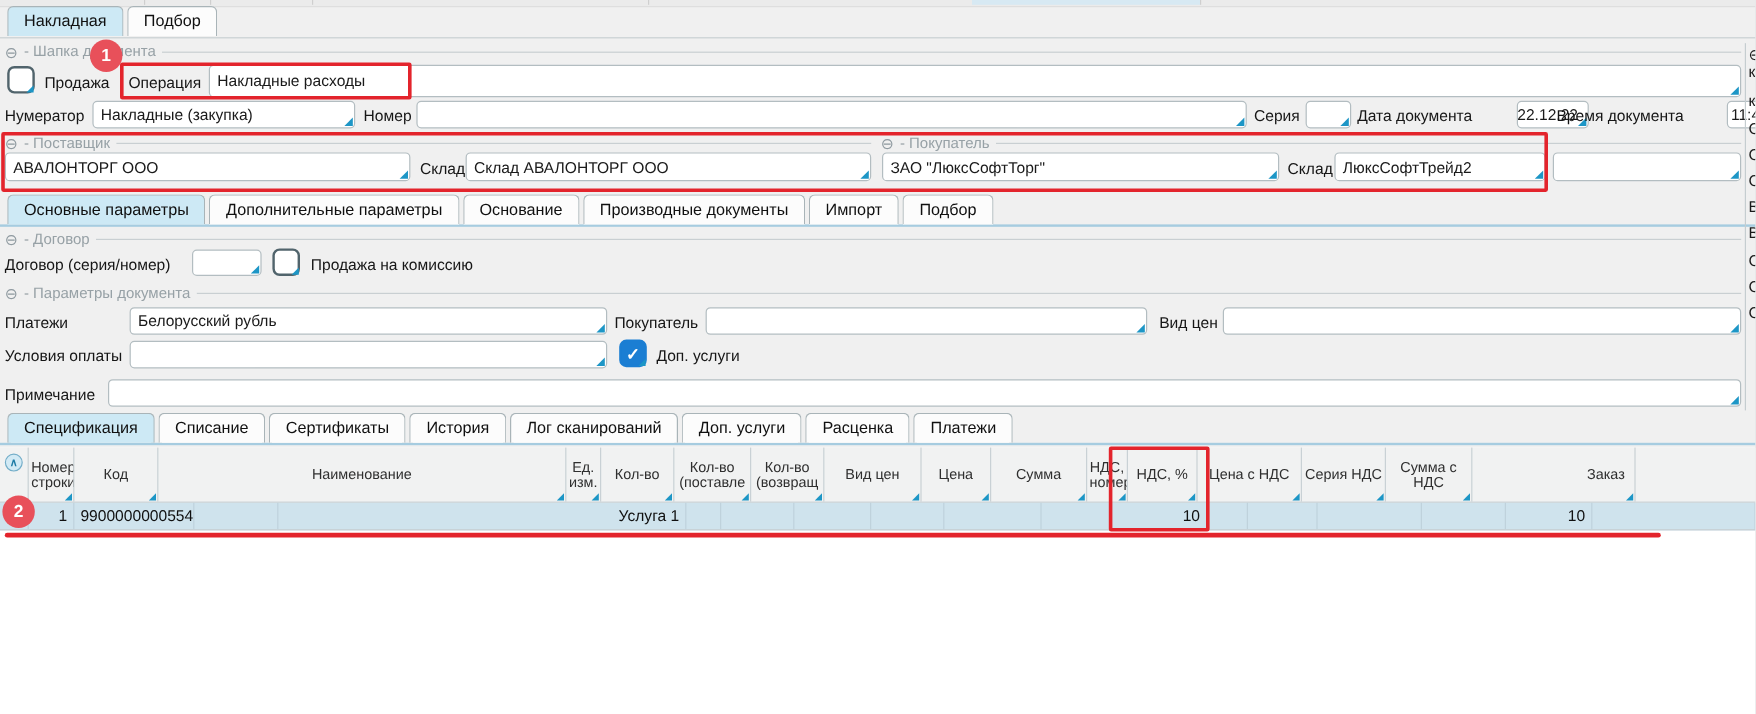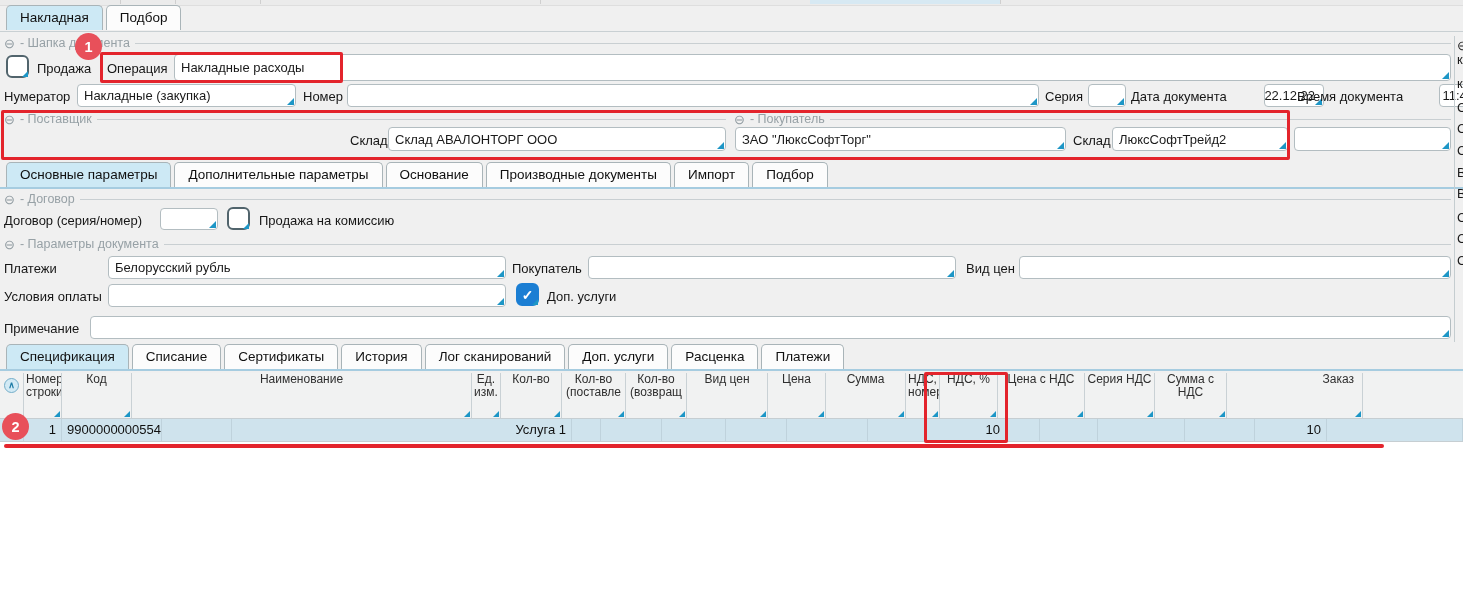--- a/index.html
+++ b/index.html
@@ -31,21 +31,21 @@
   
   .cb{position:absolute;width:23px;height:23px;background:#fff;border:2px solid #51646c;border-radius:6px;box-sizing:border-box;}
   .cb::after{content:"";position:absolute;right:-1px;bottom:-1px;width:0;height:0;
      border-left:6px solid transparent;border-bottom:6px solid var(--corner-blue);}
   .cb.checked{background:var(--check-blue);border-color:var(--check-blue);color:#fff;
      display:flex;align-items:center;justify-content:center;font-size:14px;font-weight:bold;}
   
   .tablebg{position:absolute;left:0;top:373px;width:1463px;height:222px;background:#ffffff;}
   .thead{position:absolute;left:0;top:373px;width:1463px;height:46px;display:flex;background:#f1f2f2;
      border-bottom:1px solid #c6ced2;box-sizing:border-box;}
-  .th{position:relative;display:flex;justify-content:center;font-size:12px;line-height:13px;
+  .th{position:relative;display:flex;align-items:center;justify-content:center;font-size:12px;line-height:13px;
      color:#2f2f2f;border-right:1px solid #c9d1d5;box-sizing:border-box;padding:0 2px;overflow:hidden;text-align:center;}
   .th span{display:block;width:100%;}
   .th.hright{justify-content:flex-end;}
   .th.hright span{text-align:right;padding-right:6px;}
   .th .tri{position:absolute;right:1px;bottom:1px;width:0;height:0;
      border-left:6px solid transparent;border-bottom:6px solid var(--corner-blue);}
   .iconcell{display:flex;justify-content:center;align-items:flex-start;padding-top:5px;}
   .gridbtn{width:15px;height:15px;border-radius:50%;background:#d2eaf5;border:1px solid #74aec9;color:#1f7ca6;
      font-size:9px;line-height:13px;text-align:center;box-sizing:border-box;font-weight:bold;}
   .tr{position:absolute;left:0;top:419px;width:1463px;height:23px;display:flex;background:var(--row-selected);
@@ -101,20 +101,21 @@
   <span class="lbl" style="left:1131px;top:89px;">Дата документа</span>
   <div class="f right" style="left:1232px;top:84px;width:60px;height:23px;">22.12.22</div>
   <span class="lbl" style="left:1297px;top:89px;">Время документа</span>
   <div class="f right" style="left:1407px;top:84px;width:44px;height:23px;">11:43</div>
 
   <div class="group" style="left:4px;top:112px;width:722px;">
     <span class="gicon">⊖</span>
     <span class="glabel">Поставщик</span>
     <span class="gline"></span>
   </div>
+  <div class="f" style="left:4px;top:127px;width:338px;height:24px;">АВАЛОНТОРГ ООО</div>
   <span class="lbl" style="left:350px;top:133px;">Склад</span>
   <div class="f" style="left:388px;top:127px;width:338px;height:24px;">Склад АВАЛОНТОРГ ООО</div>
 
   <div class="group" style="left:734px;top:112px;width:717px;">
     <span class="gicon">⊖</span>
     <span class="glabel">Покупатель</span>
     <span class="gline"></span>
   </div>
   <div class="f" style="left:735px;top:127px;width:331px;height:24px;">ЗАО "ЛюксСофтТорг"</div>
   <span class="lbl" style="left:1073px;top:133px;">Склад</span>

